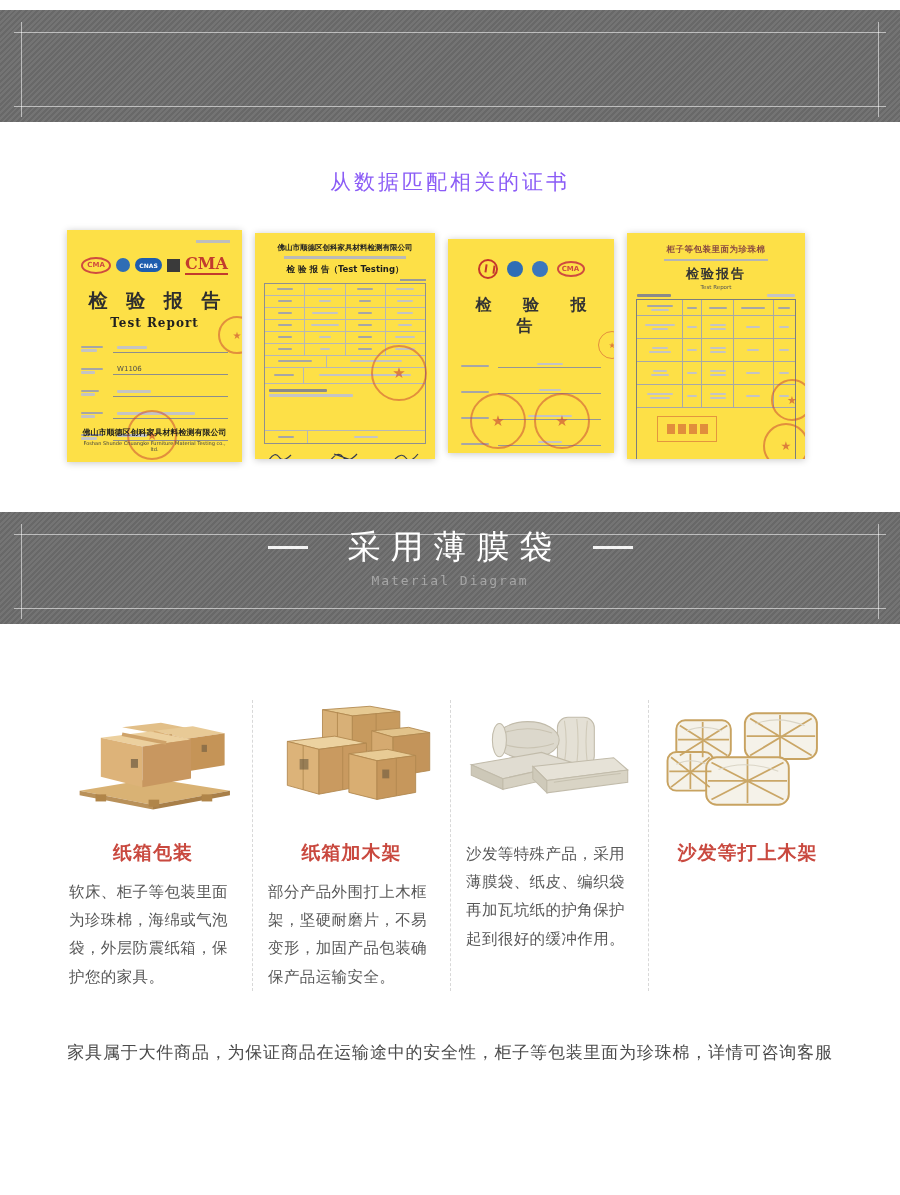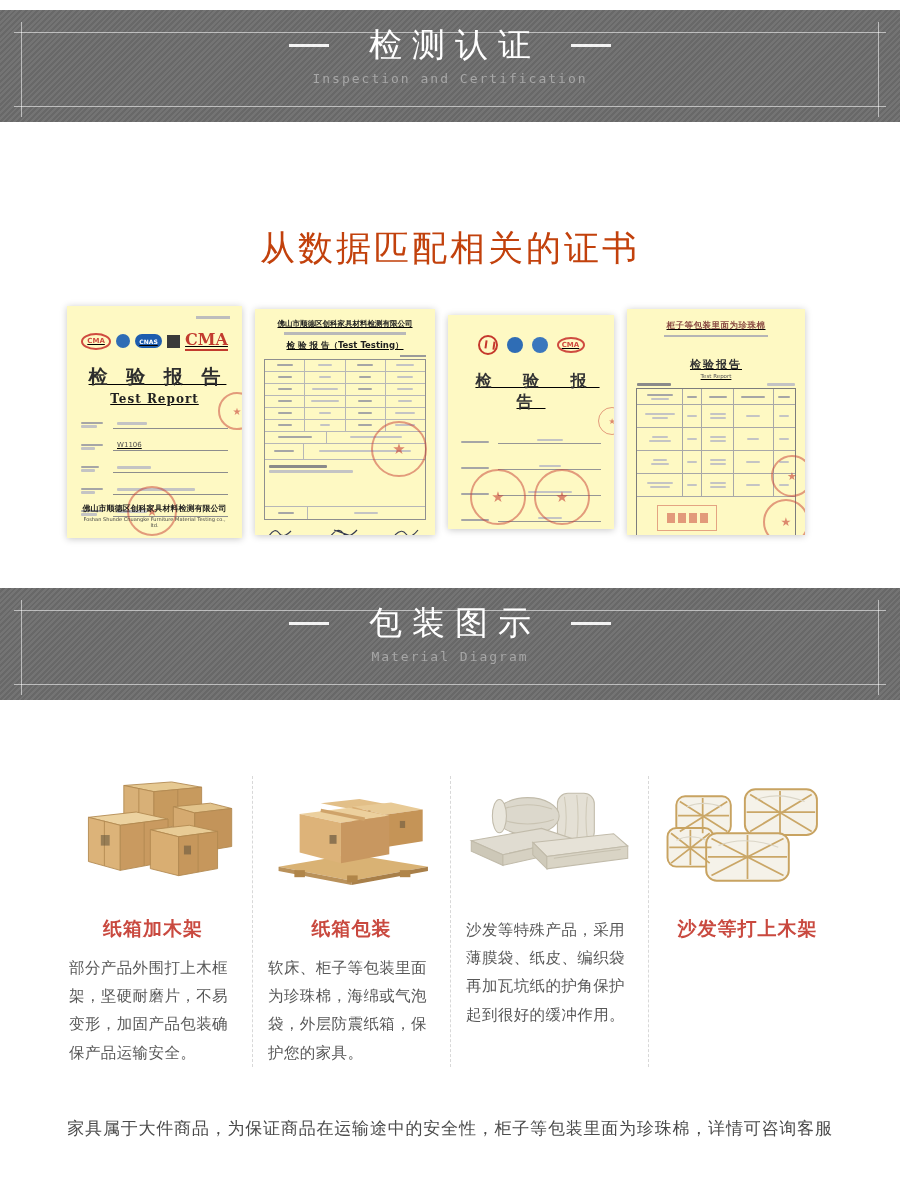--- a/index.html
+++ b/index.html
@@ -16,23 +16,23 @@
   .fl-right{top:12px;bottom:5px;right:21px;width:1px;}
   .banner-inner{position:relative;text-align:center;padding-top:17px;}
   .banner-title-row{display:flex;align-items:center;justify-content:center;gap:30px;}
   .banner-dash{width:40px;height:3px;background:#f3f3f3;}
   .banner-title{color:#ffffff;font-size:33px;line-height:1.1;font-family:"DejaVu Serif","DejaVu Sans",serif;letter-spacing:10px;text-indent:10px;font-weight:400;}
   .banner-sub{margin-top:8px;color:#a6a6a6;font-size:13px;font-family:"DejaVu Sans Mono",monospace;letter-spacing:2px;}
   #banner-certification{margin-top:10px;}
   #banner-packing{margin-top:46px;}
 
   
-  .section-heading{margin-top:103px;text-align:center;color:#c2410c;font-size:35px;letter-spacing:3px;font-weight:500;}
+  .section-heading{margin-top:46px;text-align:center;color:#8b5cf6;font-size:21px;letter-spacing:3px;font-weight:500;}
   .certs{width:766px;margin:30px auto 0;display:flex;align-items:center;gap:13px;height:240px;}
-  .cert{position:relative;background:#fef9c3;box-shadow:0 1px 7px rgba(0,0,0,.22);overflow:hidden;box-sizing:border-box;flex:none;text-decoration:underline;}
+  .cert{position:relative;background:#fde047;box-shadow:0 1px 7px rgba(0,0,0,.22);overflow:hidden;box-sizing:border-box;flex:none;}
   .bar{height:3px;background:#a6a6a6;border-radius:1px;margin:2px 0;}
   .bar.dark{background:#8a8a8a;} .bar.light{background:#c4c4c4;}
   .stamp{position:absolute;border:2px solid rgba(199,62,52,.5);border-radius:50%;color:rgba(199,62,52,.6);display:flex;align-items:center;justify-content:center;}
 
   
   #cert1{width:175px;height:232px;padding:8px 0;}
   .c1-no{position:absolute;top:10px;right:12px;width:34px;height:3px;background:#bdbdbd;}
   .c1-logos{display:flex;align-items:center;justify-content:center;gap:5px;margin-top:18px;}
   .logo-cma-oval{width:30px;height:17px;border:2px solid #cf4b40;border-radius:50%;color:#cf4b40;font-size:7px;font-weight:bold;display:flex;align-items:center;justify-content:center;box-sizing:border-box;}
   .logo-ball{width:14px;height:14px;border-radius:50%;background:#2f6db5;}
@@ -76,21 +76,21 @@
   .c3-row{display:flex;align-items:flex-end;gap:7px;margin-top:13px;}
   .c3-label{width:30px;}
   .c3-label .bar{margin:1px 0;height:2.5px;}
   .c3-line{flex:1;border-bottom:1px solid #969696;height:10px;display:flex;align-items:flex-end;justify-content:center;padding-bottom:2px;}
   .c3-line .bar{height:2px;margin:0;}
 
   
   #cert4{width:178px;height:226px;padding:7px 9px;}
   .c4-header{text-align:center;font-size:8.5px;font-weight:bold;color:#8a4a42;margin-top:4px;letter-spacing:.5px;}
   .c4-header-en{height:2px;background:#b5b5b5;margin:3px 28px 0;}
-  .c4-title-cn{text-align:center;font-size:11px;font-weight:bold;color:#333;margin-top:20px;letter-spacing:2px;}
+  .c4-title-cn{text-align:center;font-size:13px;font-weight:bold;color:#333;margin-top:4px;letter-spacing:2px;}
   .c4-title-en{text-align:center;font-size:5.5px;color:#555;margin-top:1px;}
   .c4-no-row{display:flex;justify-content:space-between;margin:4px 1px 2px;}
   .c4-table{border:1px solid #7d7d7d;position:relative;}
   .c4-row{display:flex;border-bottom:1px solid #a8a8a8;}
   .c4-row.hd{height:15px;} .c4-row.bd{height:22px;} .c4-row.rm{height:14px;border-bottom:none;}
   .c4-cell{border-right:1px solid #a8a8a8;display:flex;flex-direction:column;align-items:center;justify-content:center;overflow:hidden;}
   .c4-cell:last-child{border-right:none;}
   .c4-cell .bar{height:2px;margin:1px 0;}
   .c4-empty{height:52px;position:relative;border-bottom:1px solid #a8a8a8;}
   .c4-midstamp{position:absolute;left:20px;top:8px;width:58px;height:24px;border:1px solid rgba(197,60,50,.45);display:flex;align-items:center;justify-content:center;gap:3px;}
@@ -106,28 +106,20 @@
   .footer-note{margin-top:50px;text-align:center;font-size:17px;color:#4a4a4a;letter-spacing:.8px;}
 </style>
 </head>
 <body>
 
 <div class="banner" id="banner-certification">
   <div class="fl fl-top"></div>
   <div class="fl fl-bottom"></div>
   <div class="fl fl-left"></div>
   <div class="fl fl-right"></div>
-  <div class="banner-inner">
-    <div class="banner-title-row">
-      <div class="banner-dash"></div>
-      <div class="banner-title">检测认证</div>
-      <div class="banner-dash"></div>
-    </div>
-    <div class="banner-sub">Inspection and Certification</div>
-  </div>
 </div>
 
 <div class="section-heading">从数据匹配相关的证书</div>
 
 <div class="certs">
 
   <div class="cert" id="cert1">
     <div class="c1-no"></div>
     <div class="c1-logos">
       <div class="logo-cma-oval">CMA</div>
@@ -515,28 +507,54 @@
 </div>
 
 <div class="banner" id="banner-packing">
   <div class="fl fl-top"></div>
   <div class="fl fl-bottom"></div>
   <div class="fl fl-left"></div>
   <div class="fl fl-right"></div>
   <div class="banner-inner">
     <div class="banner-title-row">
       <div class="banner-dash"></div>
-      <div class="banner-title">包装图示</div>
+      <div class="banner-title">采用薄膜袋</div>
       <div class="banner-dash"></div>
     </div>
     <div class="banner-sub">Material Diagram</div>
   </div>
 </div>
 
 <div class="packing">
+
+  <div class="pack-item">
+    <div class="pack-illus">
+      <svg width="178" height="112" viewBox="0 0 190 120">
+        <polygon points="12,96 95,82 182,96 95,112" fill="#d9b274"></polygon>
+        <polygon points="12,96 95,112 95,117 12,101" fill="#b9915a"></polygon>
+        <polygon points="95,112 182,96 182,101 95,117" fill="#a87f49"></polygon>
+        <rect x="30" y="100" width="12" height="8" fill="#b08549"></rect>
+          <rect x="90" y="106" width="12" height="8" fill="#b08549"></rect>
+          <rect x="150" y="100" width="12" height="8" fill="#b08549"></rect>
+        <polygon points="60,24 104,19 140,26 97,31" fill="#e2bf88"></polygon>
+        <polygon points="96,28 140,23 176,31 133,37" fill="#e8ca96"></polygon>
+        <polygon points="133,37 133,74 176,67 176,31" fill="#c59457"></polygon>
+        <polygon points="96,28 96,66 133,74 133,37" fill="#d9ae74"></polygon>
+        <line x1="115" y1="32" x2="115" y2="70" stroke="#c49b63" stroke-width="3"></line>
+        <polygon points="36,36 92,29 138,38 83,46" fill="#ecd09e"></polygon>
+        <polygon points="36,36 36,80 83,92 83,46" fill="#ddb379"></polygon>
+        <polygon points="83,46 83,92 138,82 138,38" fill="#c89760"></polygon>
+        <line x1="60" y1="32" x2="110" y2="42" stroke="#cfa36a" stroke-width="4"></line>
+        <rect x="70" y="60" width="8" height="10" fill="#6b5a40" opacity=".7"></rect>
+        <rect x="150" y="44" width="6" height="8" fill="#6b5a40" opacity=".6"></rect>
+      </svg>
+    </div>
+    <div class="pack-title">纸箱包装</div>
+    <div class="pack-desc">软床、柜子等包装里面为珍珠棉，海绵或气泡袋，外层防震纸箱，保护您的家具。</div>
+  </div>
 
   <div class="pack-item">
     <div class="pack-illus">
       <svg width="178" height="116" viewBox="0 0 190 124">
         <g stroke="#b28950" stroke-width="1">
           <polygon points="62,6 116,2 150,8 96,13" fill="#e6c992"></polygon>
           <polygon points="62,6 62,48 96,55 96,13" fill="#d8b077"></polygon>
           <polygon points="96,13 96,55 150,48 150,8" fill="#c79a5e"></polygon>
           <line x1="79" y1="9" x2="79" y2="51"></line>
             <line x1="123" y1="10" x2="123" y2="51"></line>
@@ -556,46 +574,20 @@
         <rect x="36" y="62" width="10" height="12" fill="#6b5a40" opacity=".6"></rect>
         <rect x="130" y="74" width="8" height="10" fill="#6b5a40" opacity=".6"></rect>
       </svg>
     </div>
     <div class="pack-title">纸箱加木架</div>
     <div class="pack-desc">部分产品外围打上木框架，坚硬耐磨片，不易变形，加固产品包装确保产品运输安全。</div>
   </div>
 
   <div class="pack-item">
     <div class="pack-illus">
-      <svg width="178" height="112" viewBox="0 0 190 120">
-        <polygon points="12,96 95,82 182,96 95,112" fill="#d9b274"></polygon>
-        <polygon points="12,96 95,112 95,117 12,101" fill="#b9915a"></polygon>
-        <polygon points="95,112 182,96 182,101 95,117" fill="#a87f49"></polygon>
-        <rect x="30" y="100" width="12" height="8" fill="#b08549"></rect>
-          <rect x="90" y="106" width="12" height="8" fill="#b08549"></rect>
-          <rect x="150" y="100" width="12" height="8" fill="#b08549"></rect>
-        <polygon points="60,24 104,19 140,26 97,31" fill="#e2bf88"></polygon>
-        <polygon points="96,28 140,23 176,31 133,37" fill="#e8ca96"></polygon>
-        <polygon points="133,37 133,74 176,67 176,31" fill="#c59457"></polygon>
-        <polygon points="96,28 96,66 133,74 133,37" fill="#d9ae74"></polygon>
-        <line x1="115" y1="32" x2="115" y2="70" stroke="#c49b63" stroke-width="3"></line>
-        <polygon points="36,36 92,29 138,38 83,46" fill="#ecd09e"></polygon>
-        <polygon points="36,36 36,80 83,92 83,46" fill="#ddb379"></polygon>
-        <polygon points="83,46 83,92 138,82 138,38" fill="#c89760"></polygon>
-        <line x1="60" y1="32" x2="110" y2="42" stroke="#cfa36a" stroke-width="4"></line>
-        <rect x="70" y="60" width="8" height="10" fill="#6b5a40" opacity=".7"></rect>
-        <rect x="150" y="44" width="6" height="8" fill="#6b5a40" opacity=".6"></rect>
-      </svg>
-    </div>
-    <div class="pack-title">纸箱包装</div>
-    <div class="pack-desc">软床、柜子等包装里面为珍珠棉，海绵或气泡袋，外层防震纸箱，保护您的家具。</div>
-  </div>
-
-  <div class="pack-item">
-    <div class="pack-illus">
       <svg width="178" height="108" viewBox="0 0 190 115">
         <g stroke="#c1bbaa" stroke-width="1.2">
           <rect x="104" y="10" width="42" height="56" rx="12" fill="#e4e0d5"></rect>
           <path d="M112 14 q4 24 0 48 M126 12 q3 26 0 52 M138 14 q-3 24 0 48" fill="none" stroke="#cfc9b8"></path>
           <ellipse cx="70" cy="36" rx="36" ry="21" fill="#dcd8cc"></ellipse>
           <path d="M42 28 q28 -10 56 0 M40 40 q30 10 60 0" fill="none" stroke="#c9c3b2"></path>
           <ellipse cx="38" cy="36" rx="8" ry="19" fill="#e9e6dc"></ellipse>
           <polygon points="6,64 86,50 122,62 42,80" fill="#e0dcd1"></polygon>
           <polygon points="6,64 42,80 42,92 6,76" fill="#cdc8b8"></polygon>
           <polygon points="42,80 122,62 122,74 42,92" fill="#d6d1c2"></polygon>

